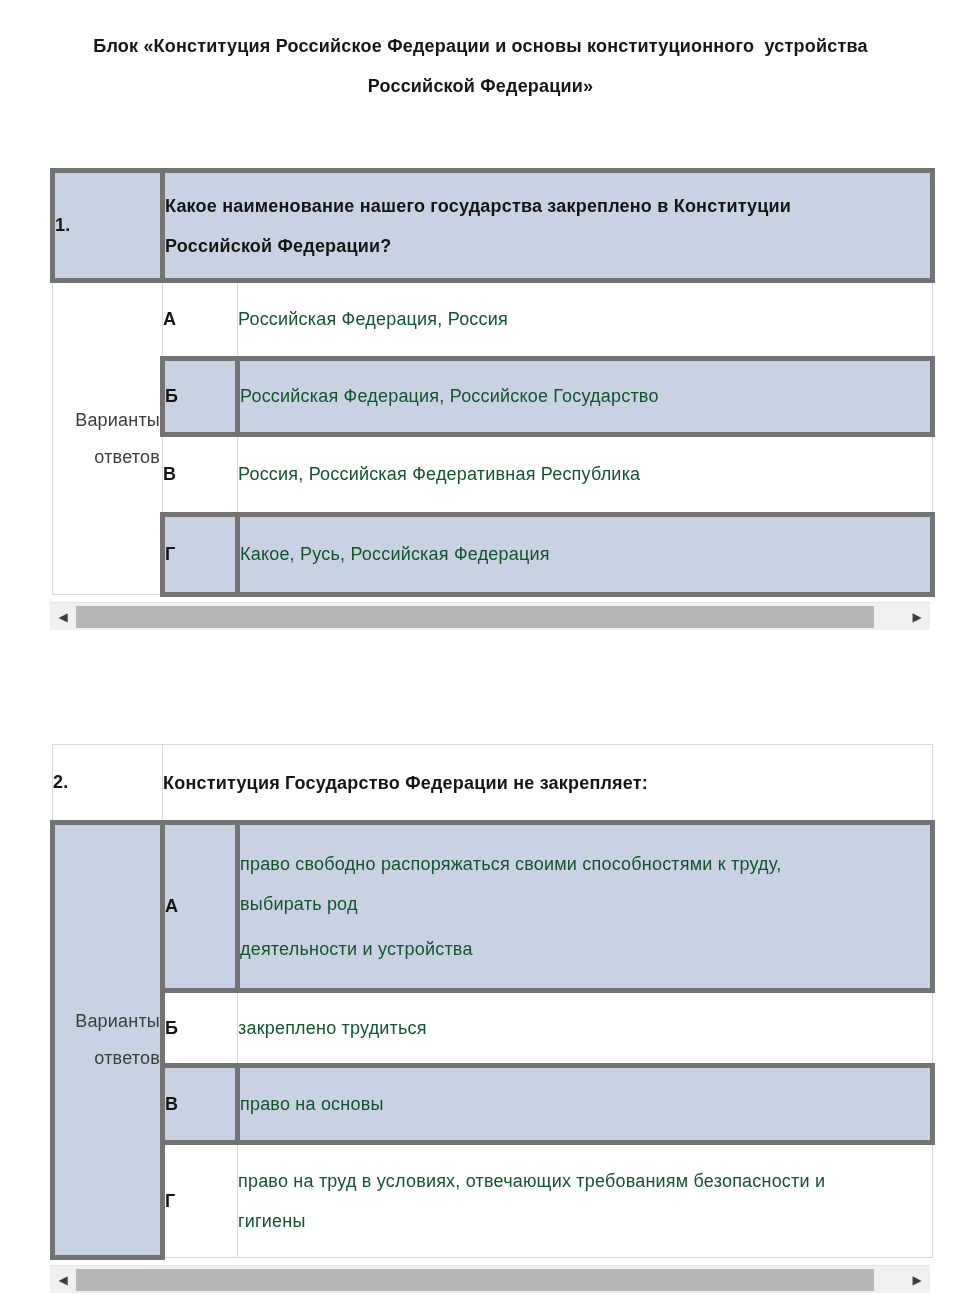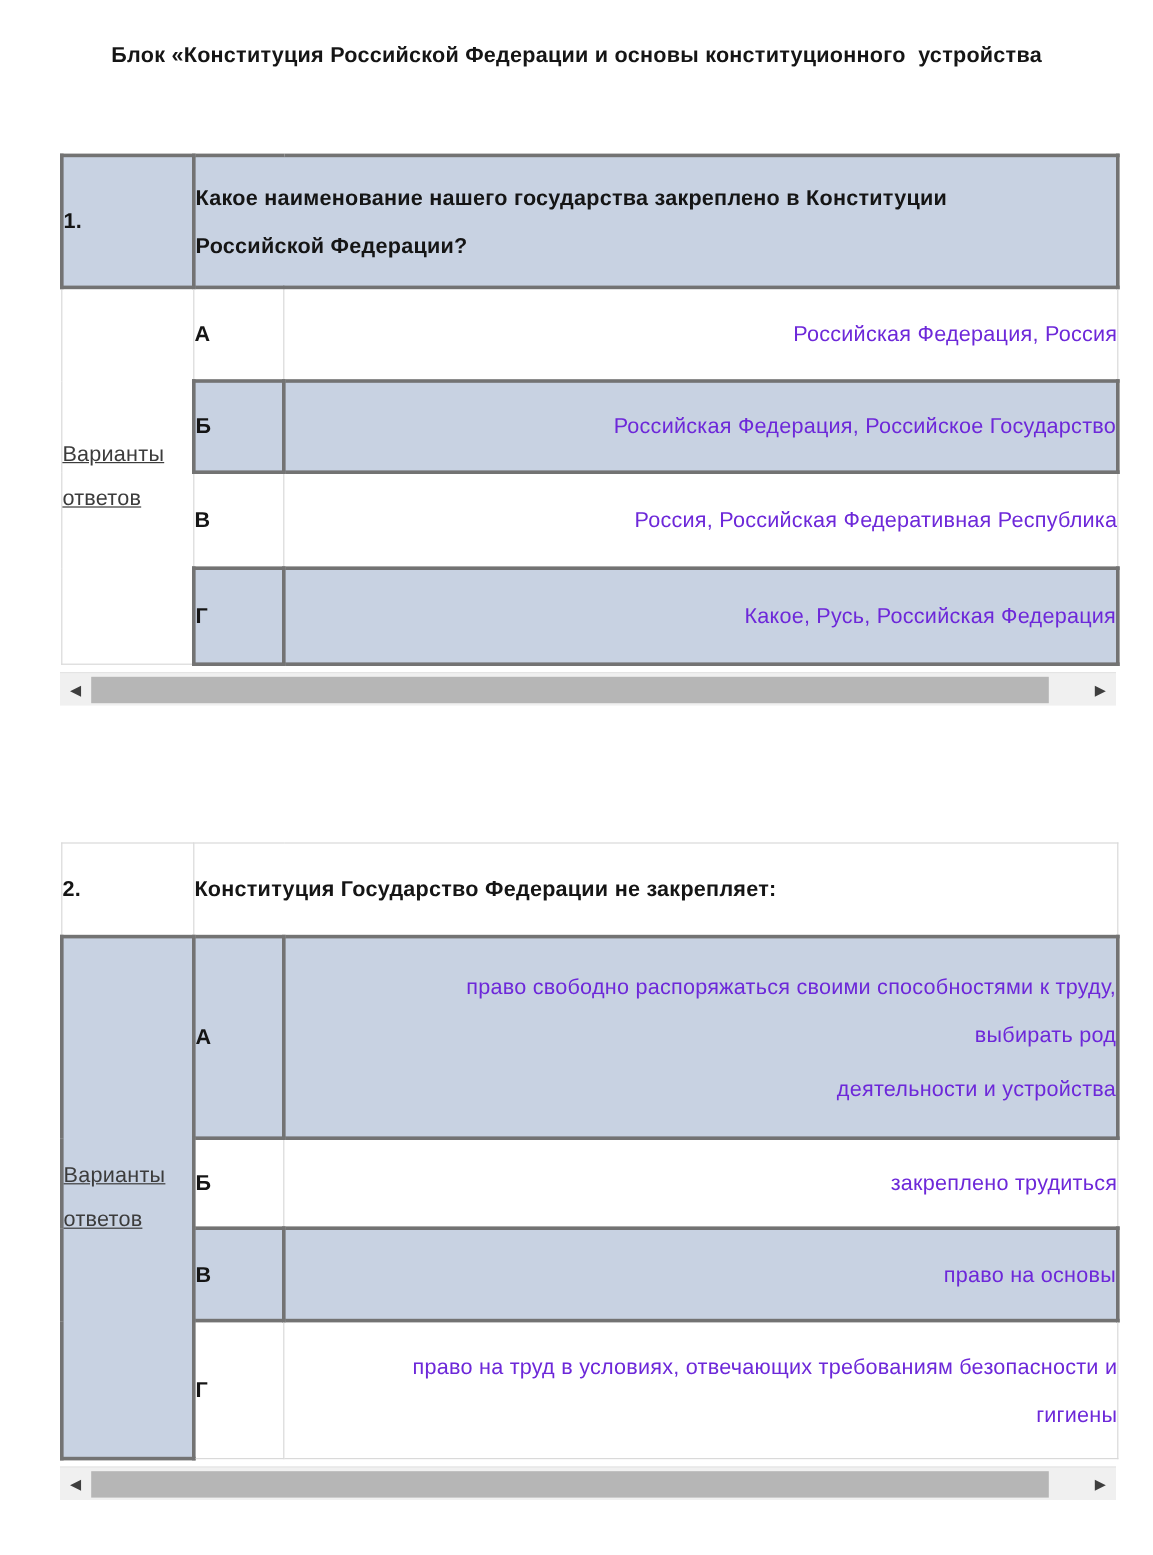--- a/index.html
+++ b/index.html
@@ -34,34 +34,33 @@
   table.quiz {
     border-collapse: collapse;
     table-layout: fixed;
     width: 880px;
     font-size: 18px;
     letter-spacing: 0.2px;
   }
   table.quiz td { padding: 0; vertical-align: middle; }
 
   .bw { background: #ffffff; border: 1px solid #d9d9d9; }
-  .bb { background: #c8d2e2; border: 3px solid #737373; }
+  .bb { background: #c8d2e2; border: 5px solid #737373; }
 
   .num-cell { font-weight: bold; padding-left: 10px; color: #151515; }
   .question-cell { font-weight: bold; padding-left: 10px; line-height: 40px; color: #151515; }
   .variants-cell {
     vertical-align: top;
-    text-align: left;
+    text-align: right;
     padding-top: 20px;
     line-height: 37px;
     color: #3c3c3c;
-    text-decoration: underline;
   }
   .letter-cell { font-weight: bold; padding-left: 11px; color: #151515; }
-  .answer-cell { padding-left: 11px; padding-right: 8px; color: #6d28d9; text-align: right; }
+  .answer-cell { padding-left: 11px; padding-right: 8px; color: #14532d; }
   .answer-cell .line { line-height: 40px; }
   .para + .para { margin-top: 5px; }
 
   
   .t1-h { height: 110px; }
   .t1-r1 { height: 78px; }
   .t1-r2 { height: 76px; }
   .t1-r3 { height: 80px; }
   .t1-r4 { height: 80px; }
   .t2-h { height: 78px; }
@@ -95,21 +94,22 @@
     width: calc(100% - 30px);
     background: #b6b6b6;
   }
 </style>
 </head>
 <body>
 
 <div class="page">
 
   <div class="doc-title">
-    <div class="title-line">Блок «Конституция Российской Федерации и основы конституционного  устройства</div>
+    <div class="title-line">Блок «Конституция Российское Федерации и основы конституционного  устройства</div>
+    <div class="title-line">Российской Федерации»</div>
   </div>
 
   <div class="quiz-block block-1">
     <table class="quiz">
       <colgroup>
           <col style="width:110px">
           <col style="width:75px">
           <col style="width:695px">
         </colgroup>
       <tbody>

